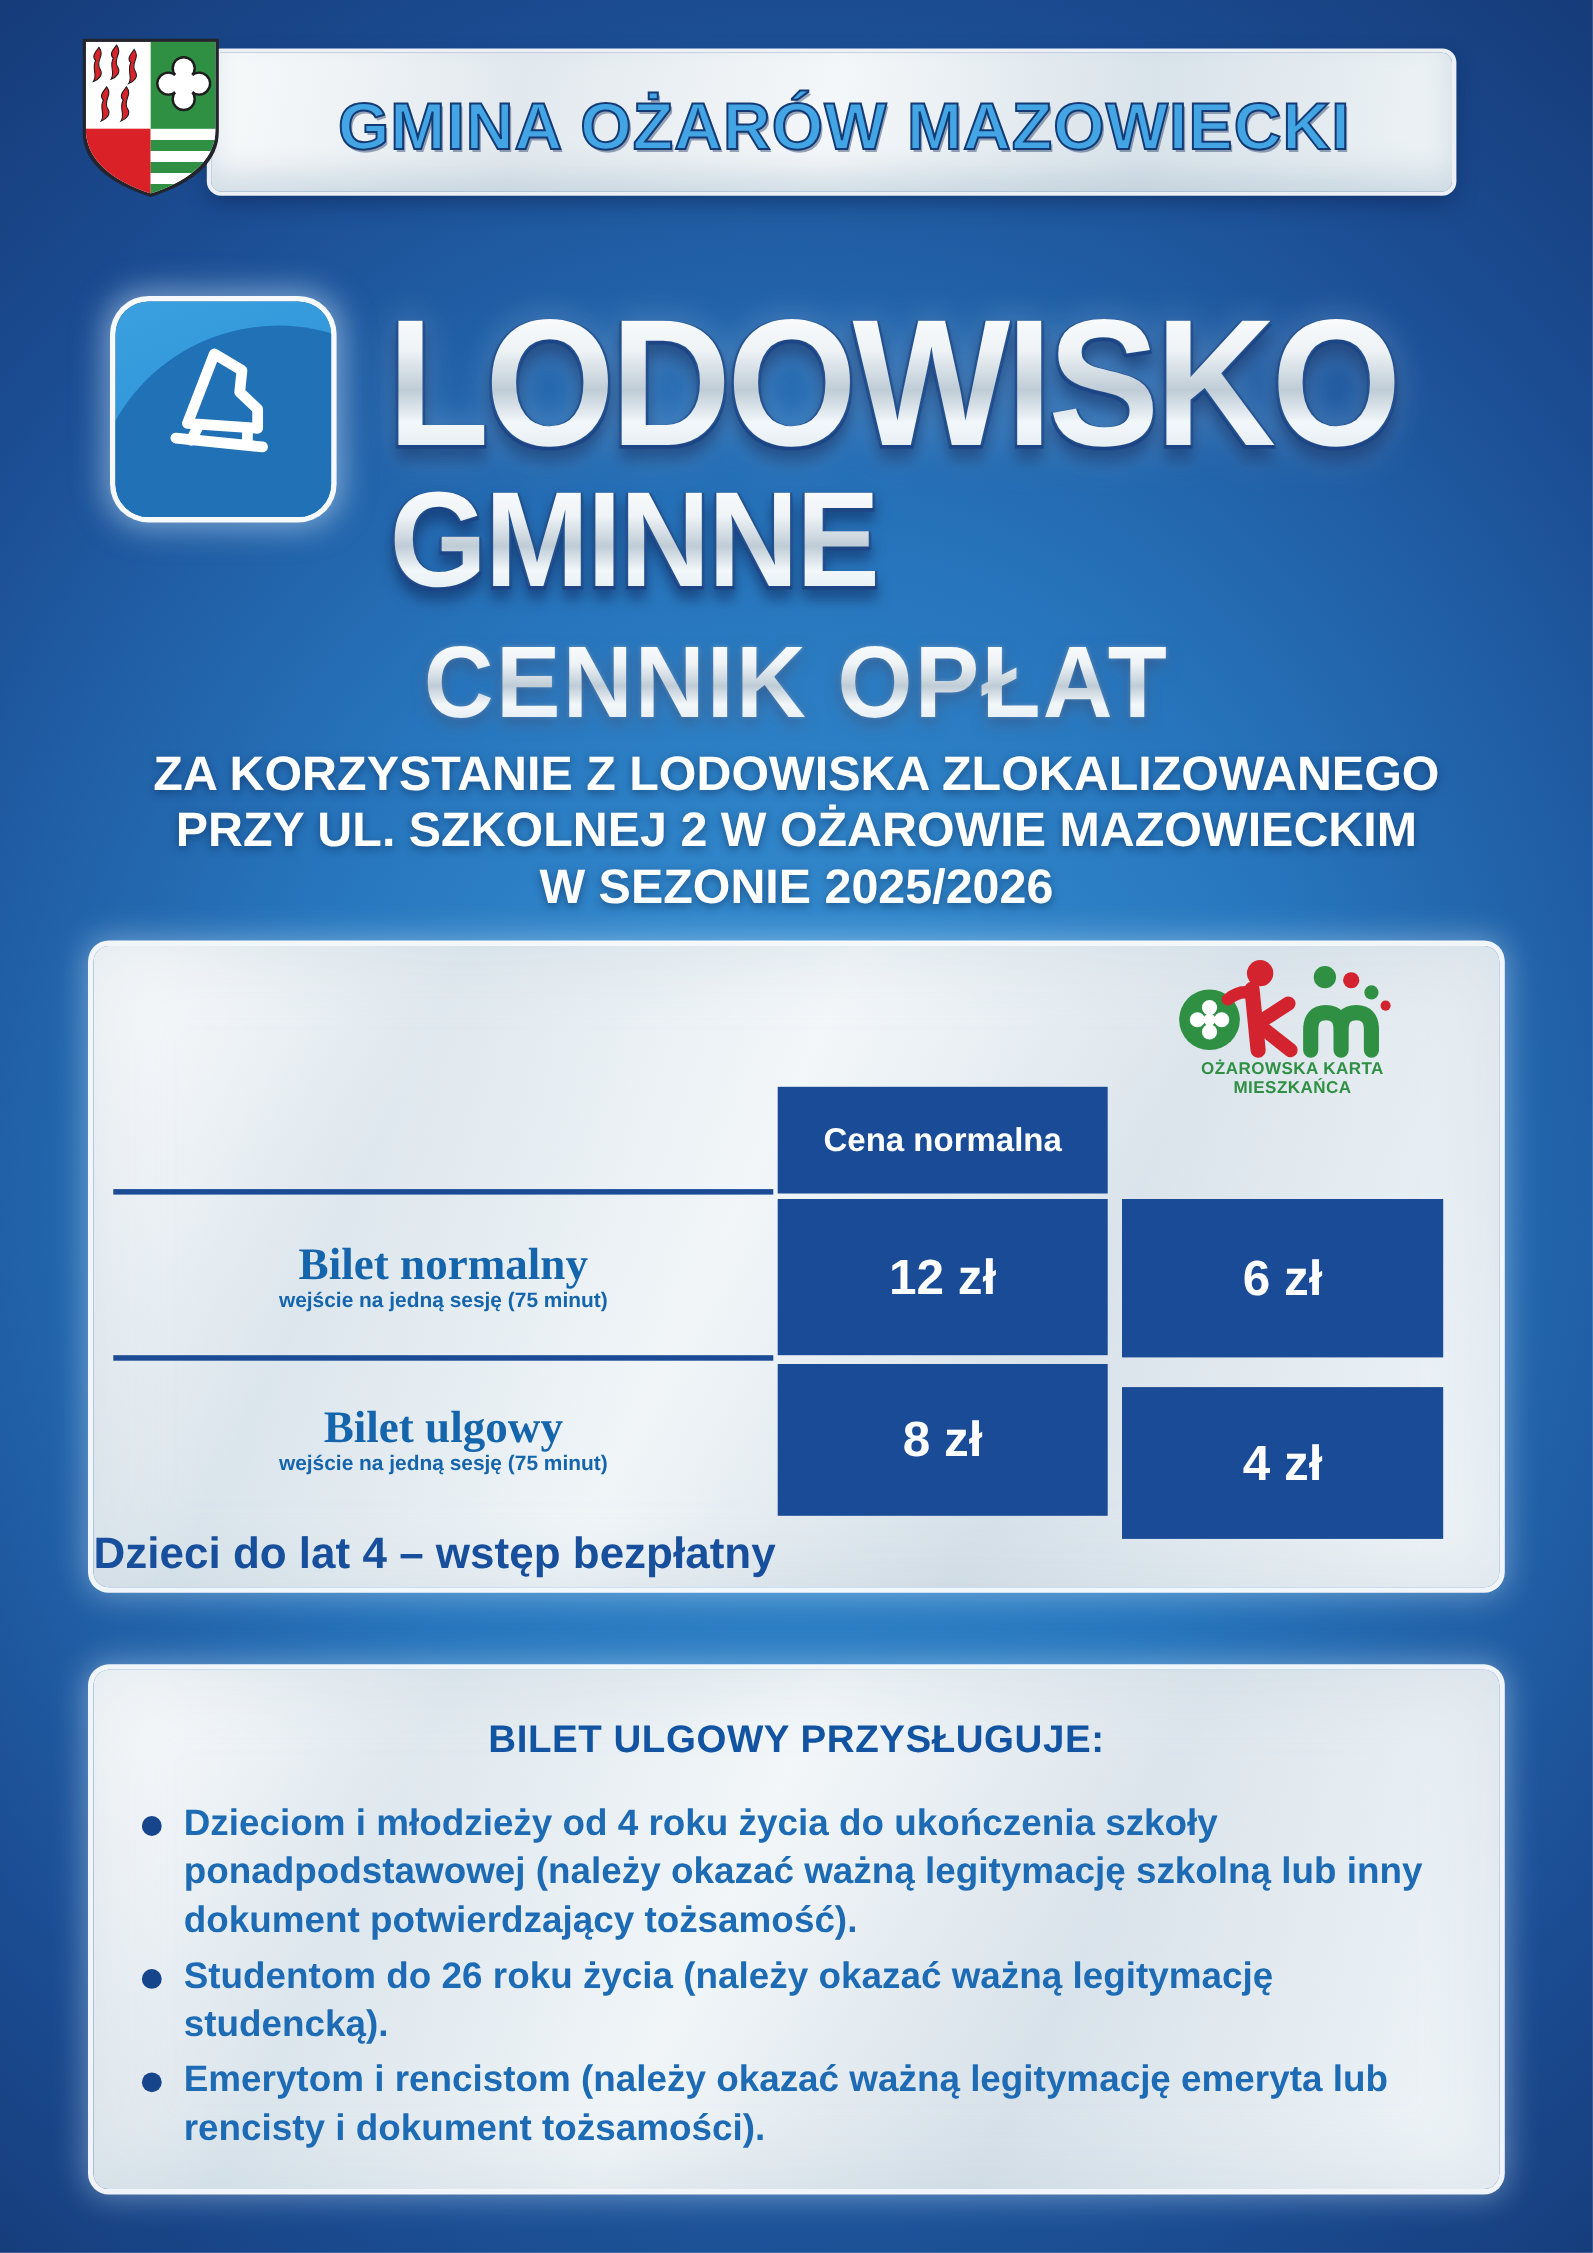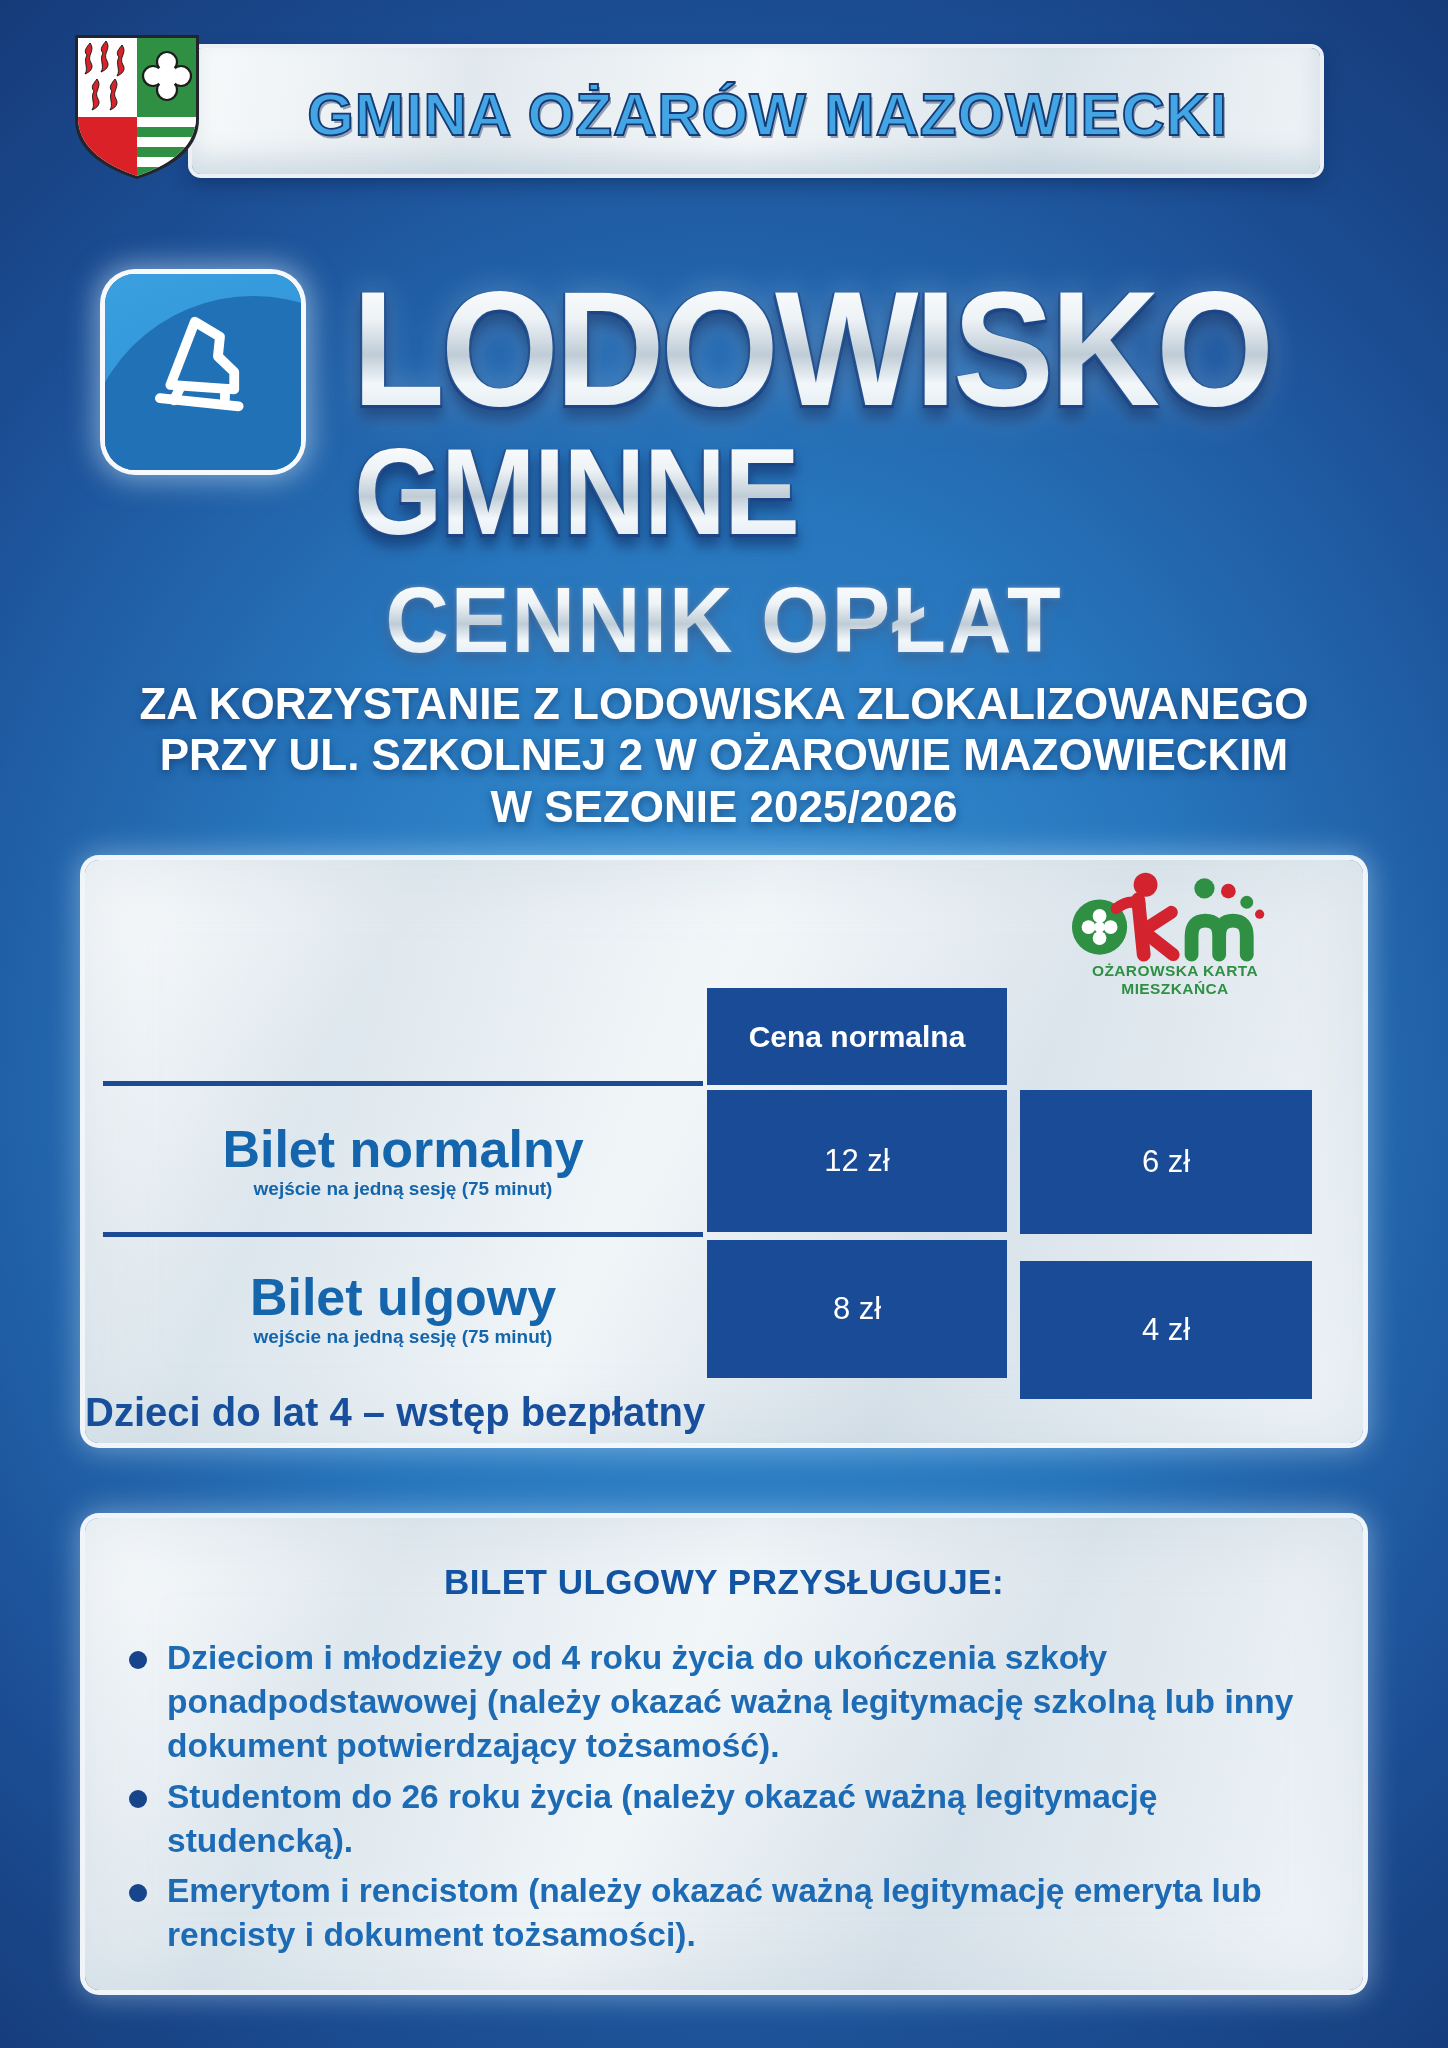--- a/index.html
+++ b/index.html
@@ -112,35 +112,35 @@
   
   .okm { position:absolute; right:62px; top:10px; width:252px; text-align:center; }
   .okm-caption { font-size:15.5px; font-weight:bold; color:#2f9044; letter-spacing:.4px; margin-top:-4px; }
 
   
   .blue-cell {
     position:absolute; background:#1a4b96; color:#fff;
     display:flex; align-items:center; justify-content:center; text-align:center;
   }
   .th { font-size:30px; font-weight:bold; line-height:1.25; padding:0 14px; }
-  .td { font-size:31px; font-weight:normal; }
+  .td { font-size:45px; font-weight:bold; }
   .col-header-1 { left:622px; top:128px; width:300px; height:97px; }
   .col-header-2 { left:935px; top:128px; width:292px; height:97px; }
   .cell-r1c1 { left:622px; top:230px; width:300px; height:142px; }
   .cell-r1c2 { left:935px; top:230px; width:292px; height:144px; }
   .cell-r2c1 { left:622px; top:380px; width:300px; height:138px; }
   .cell-r2c2 { left:935px; top:380px; width:292px; height:138px;margin-top:21px; }
   .hline { position:absolute; left:18px; width:600px; height:5px; background:#1b4b94; }
   .hline-1 { top:221px; } .hline-2 { top:372px; }
   .row-label {
     position:absolute; left:18px; width:600px; color:#1565ad; text-align:center;
     display:flex; flex-direction:column; align-items:center; justify-content:center;
   }
   .row-label-1 { top:230px; height:142px; } .row-label-2 { top:380px; height:138px; }
-  .row-label .name { font-size:52px; font-weight:bold; line-height:1.1; }
+  .row-label .name { font-size:41px; font-weight:bold; line-height:1.1;font-family:Liberation Serif, serif; }
   .row-label .detail { font-size:19px; font-weight:bold; line-height:1.2; }
   .table-note {
     position:absolute; left:0; top:530px; width:100%; 
     font-size:40px; font-weight:bold; color:#174f9c;
   }
 
   
   .rules-heading {
     position:absolute; left:0; top:44px; width:100%; text-align:center;
     font-size:35px; font-weight:bold; color:#1254a1; letter-spacing:.5px;

